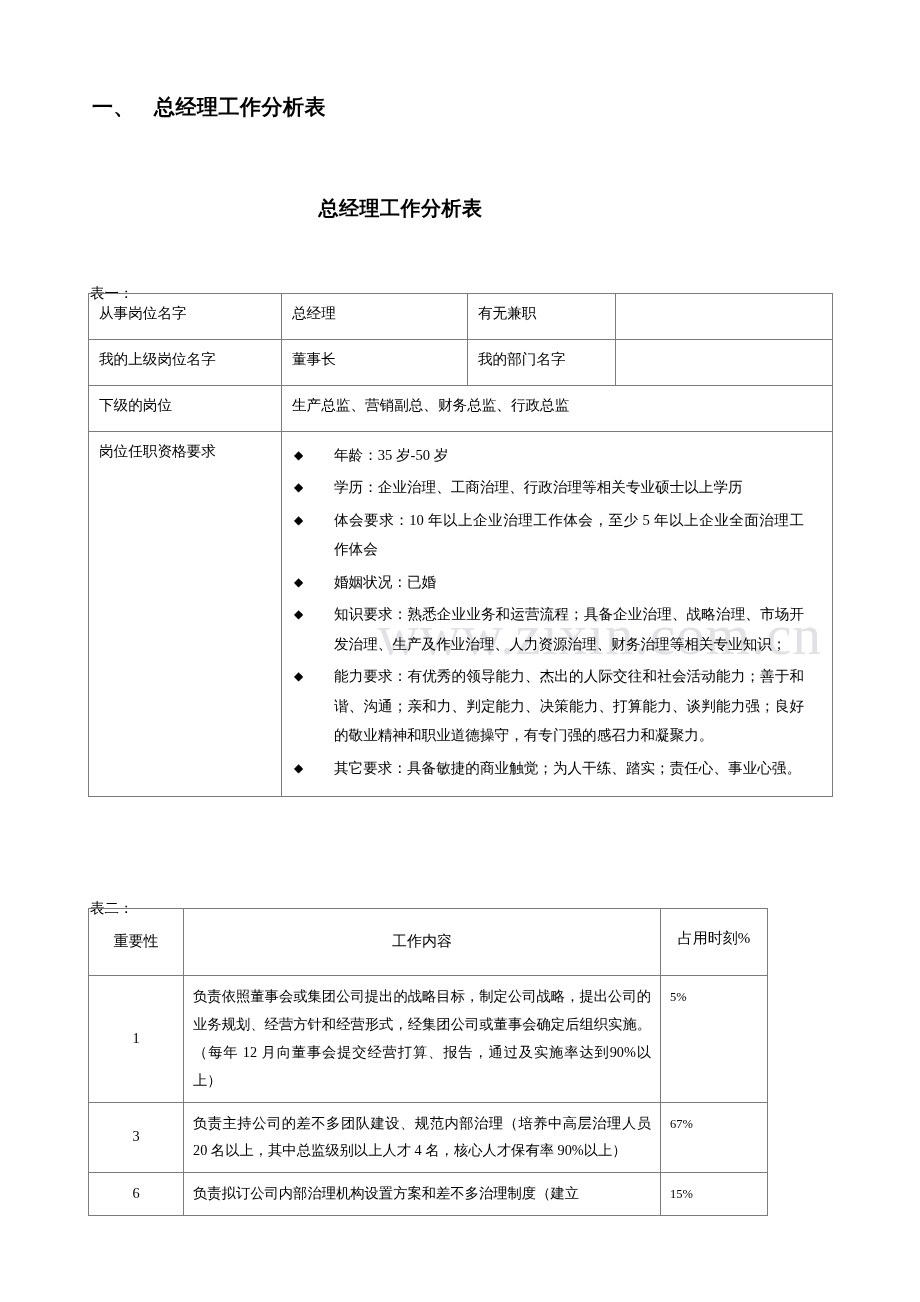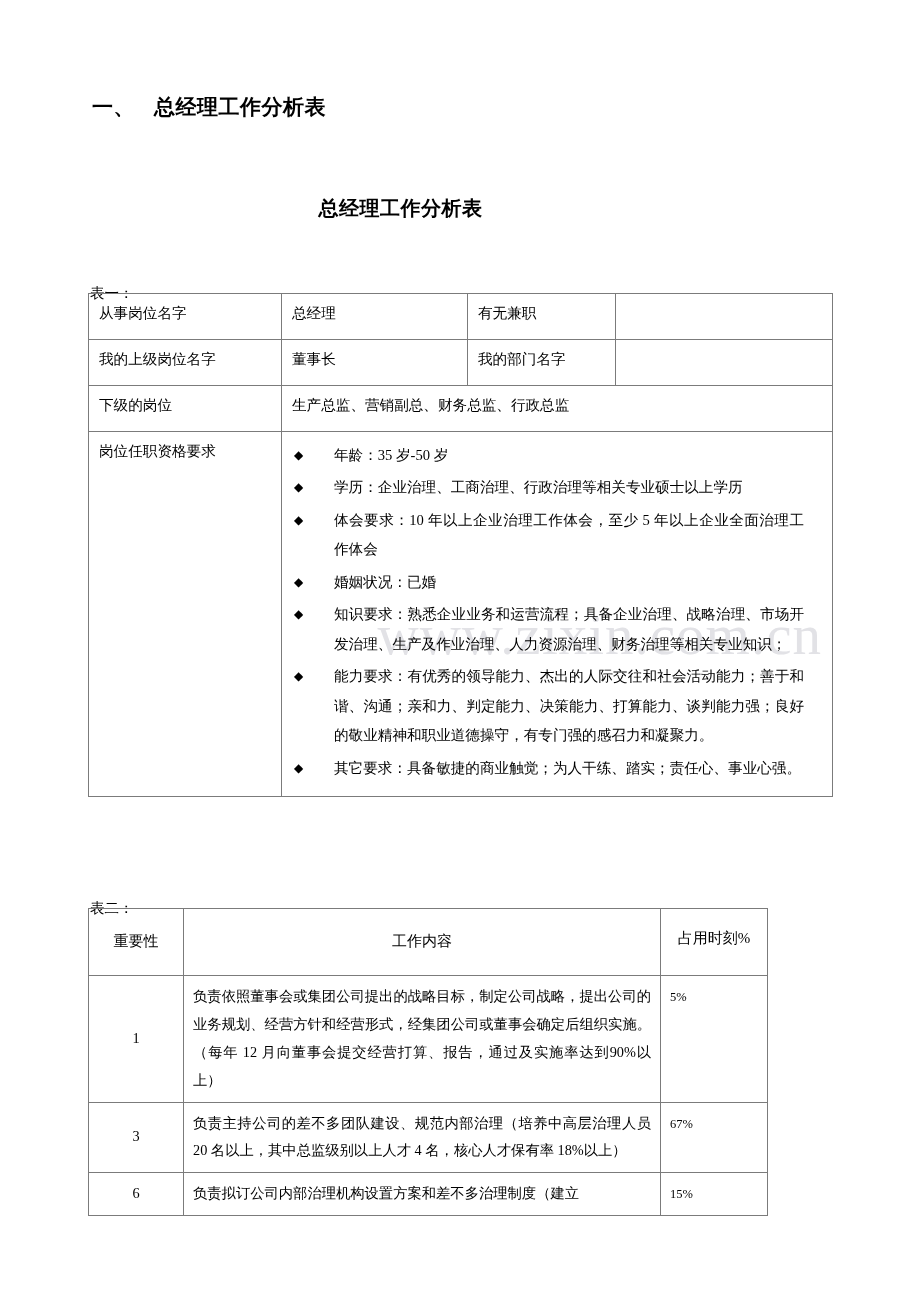--- a/index.html
+++ b/index.html
@@ -209,21 +209,21 @@
         <td class="c-body">工作内容</td>
         <td class="c-time">占用时刻%</td>
       </tr>
       <tr>
         <td class="c-imp">1</td>
         <td class="c-body">负责依照董事会或集团公司提出的战略目标，制定公司战略，提出公司的业务规划、经营方针和经营形式，经集团公司或董事会确定后组织实施。（每年 12 月向董事会提交经营打算、报告，通过及实施率达到90%以上）</td>
         <td class="c-time">5%</td>
       </tr>
       <tr>
         <td class="c-imp">3</td>
-        <td class="c-body">负责主持公司的差不多团队建设、规范内部治理（培养中高层治理人员 20 名以上，其中总监级别以上人才 4 名，核心人才保有率 18%以上）</td>
+        <td class="c-body">负责主持公司的差不多团队建设、规范内部治理（培养中高层治理人员 20 名以上，其中总监级别以上人才 4 名，核心人才保有率 90%以上）</td>
         <td class="c-time">67%</td>
       </tr>
       <tr>
         <td class="c-imp">6</td>
         <td class="c-body">负责拟订公司内部治理机构设置方案和差不多治理制度（建立</td>
         <td class="c-time">15%</td>
       </tr>
     </tbody>
   </table>
 

